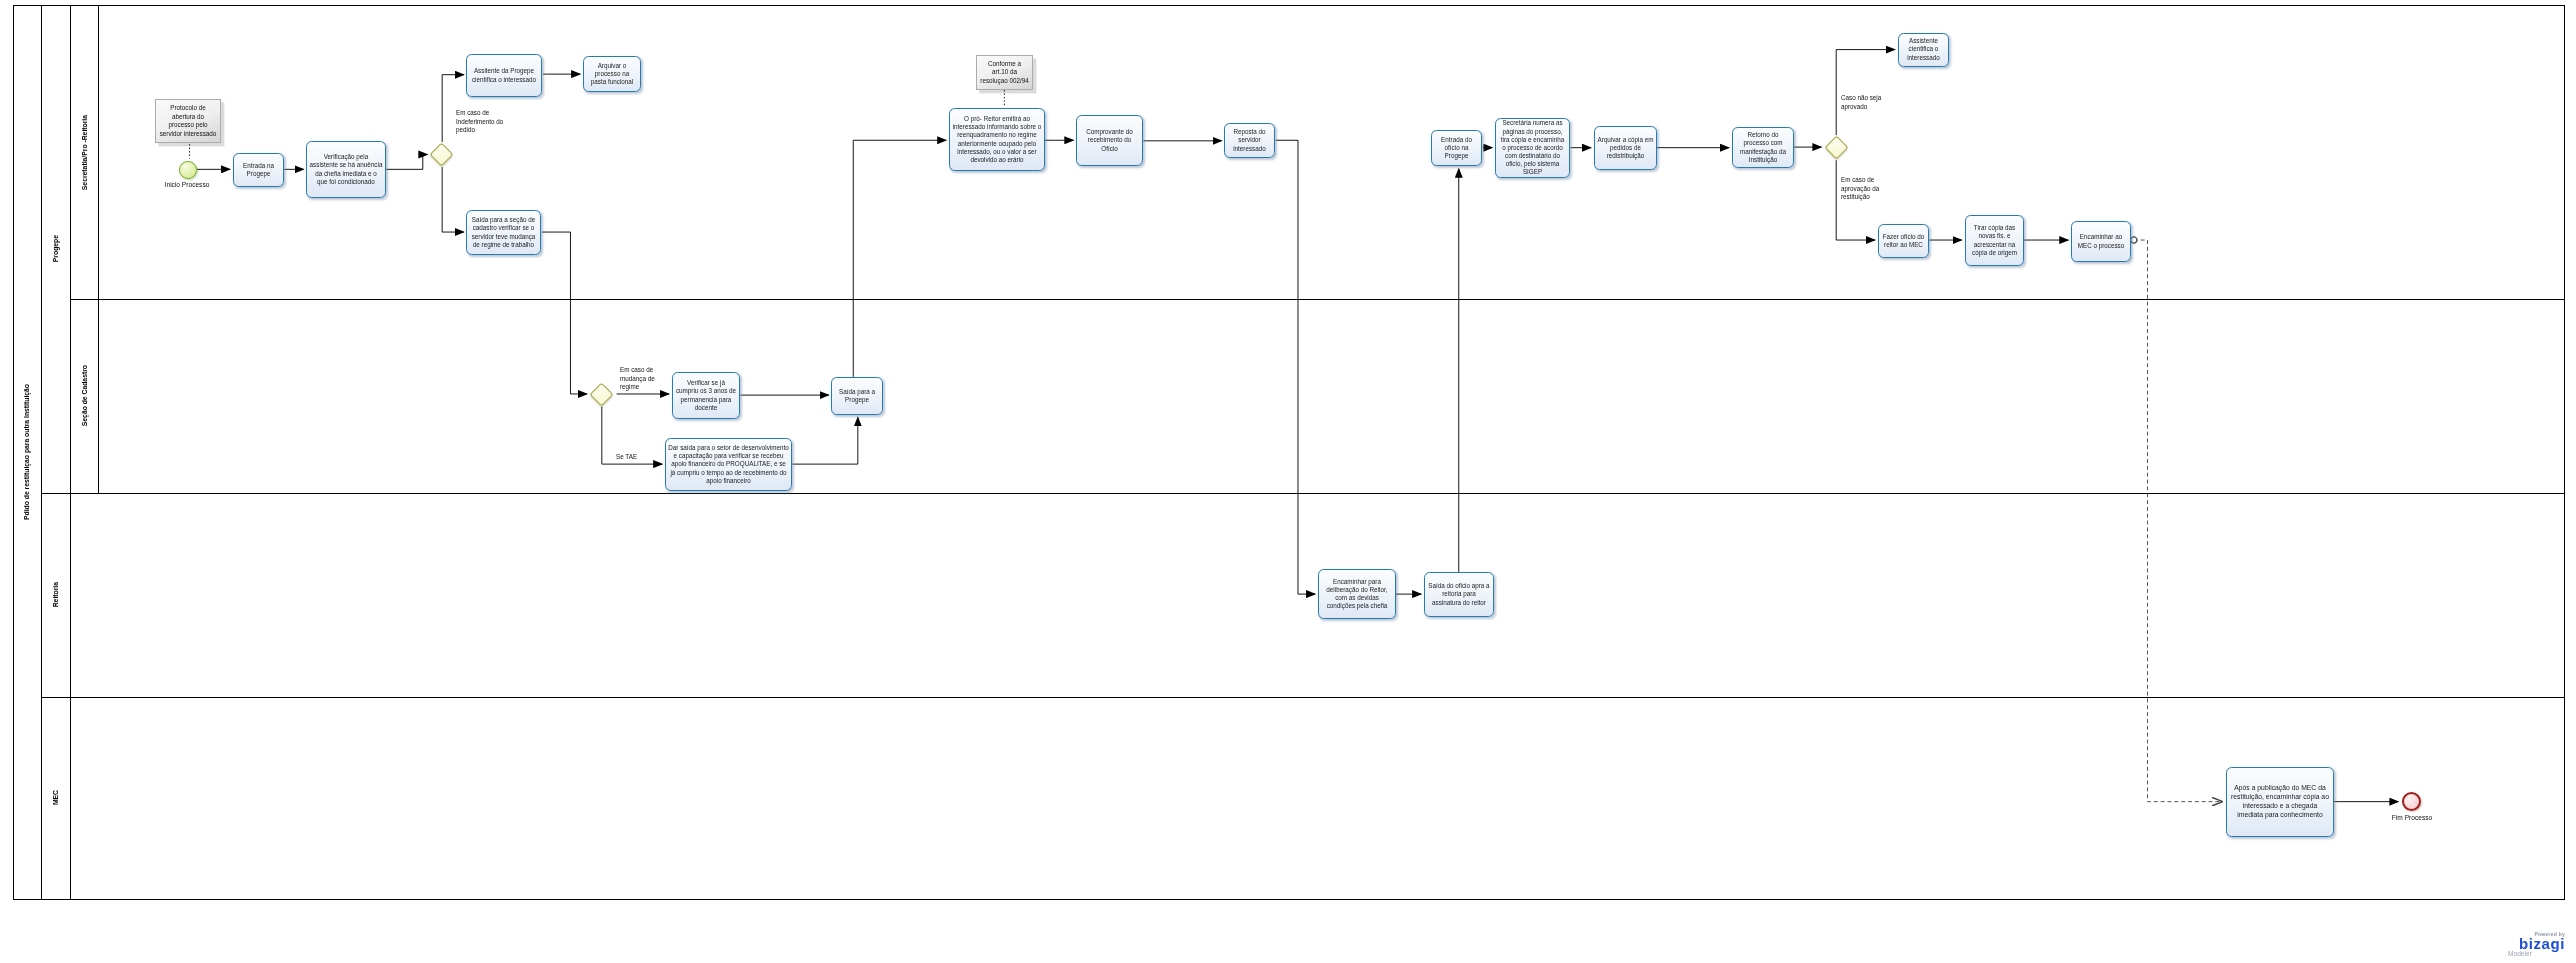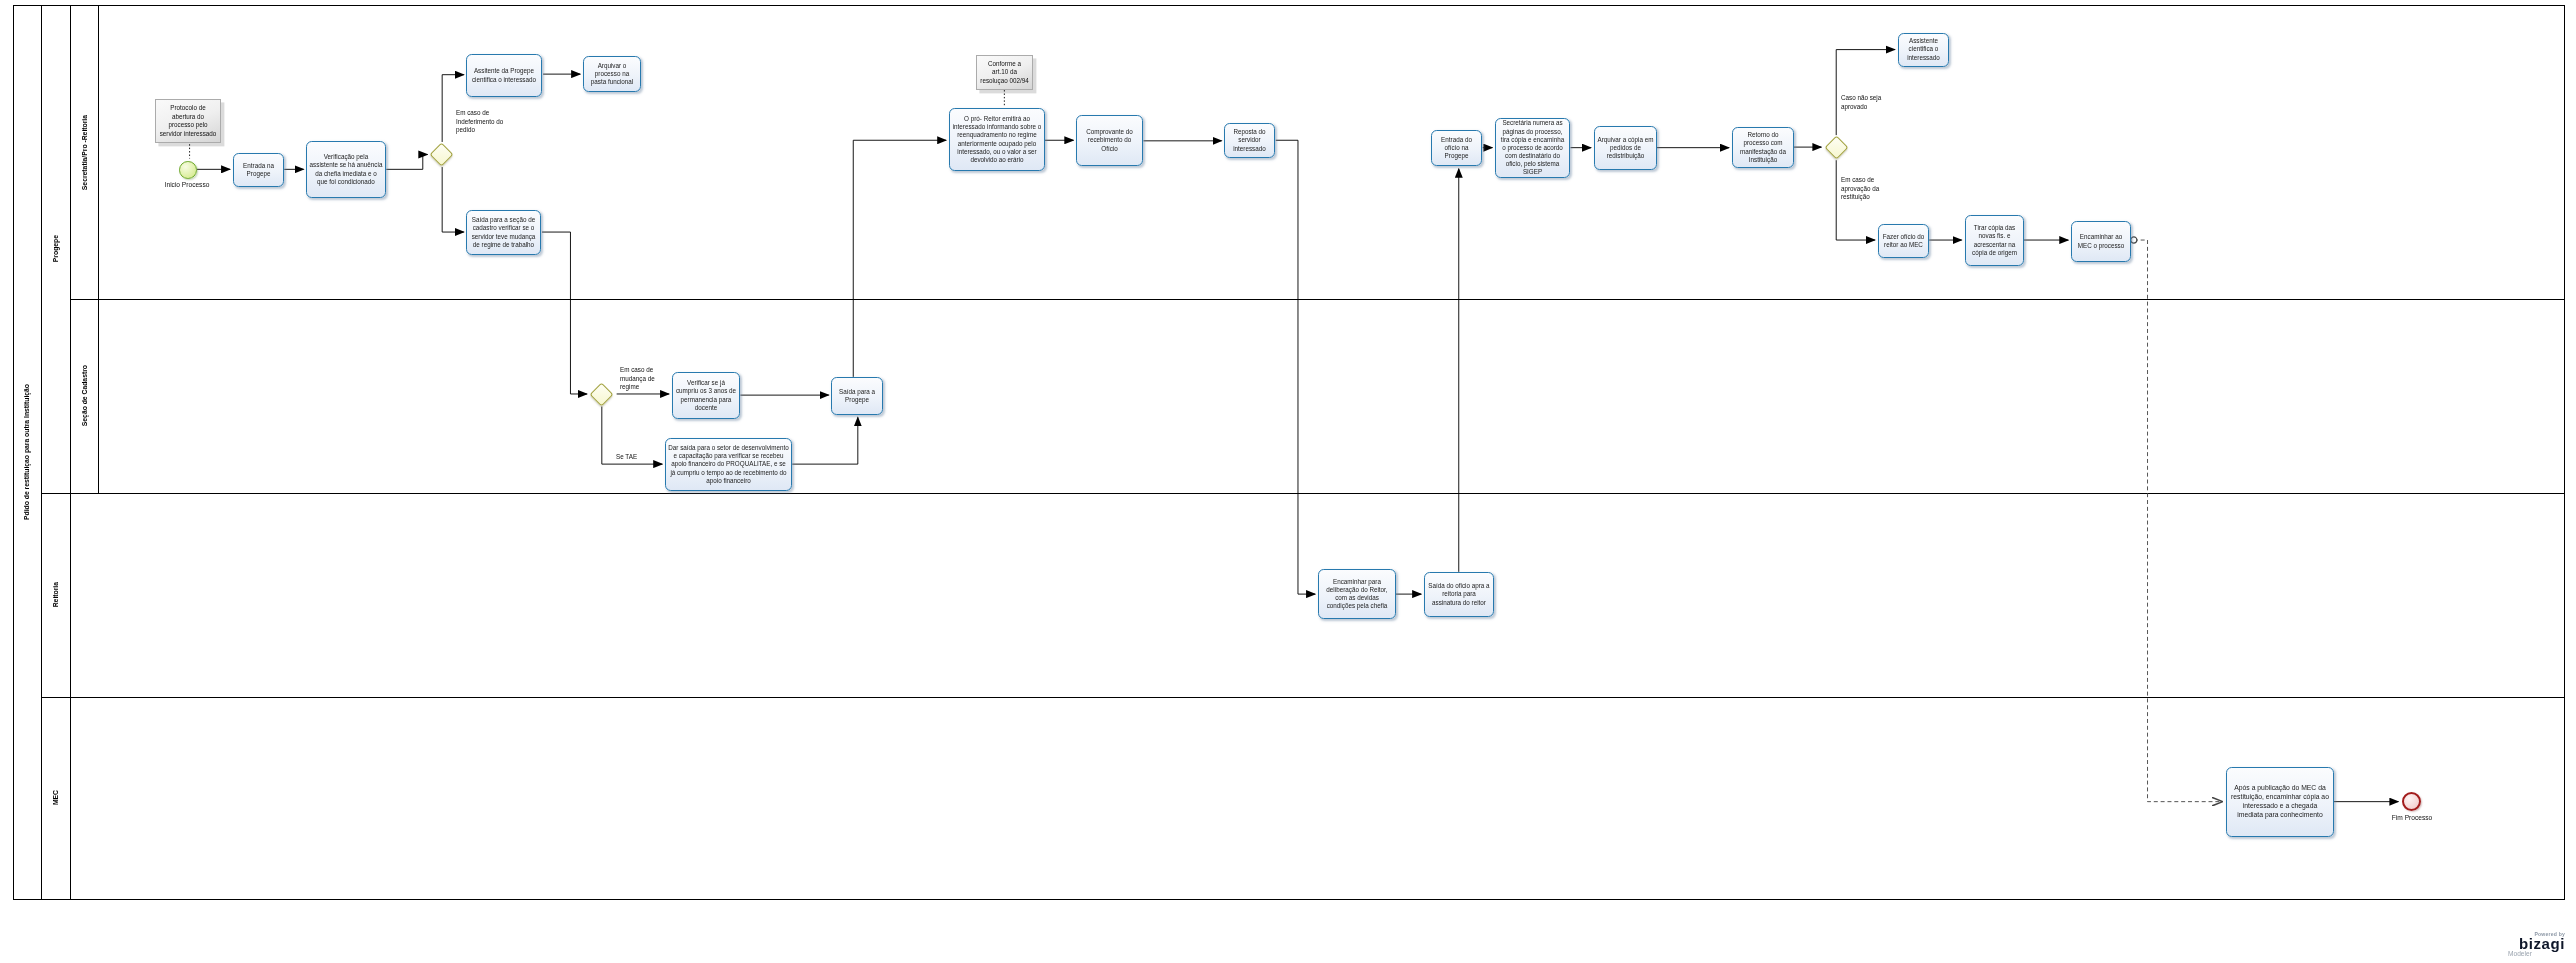--- a/index.html
+++ b/index.html
@@ -35,21 +35,21 @@
   .event-end{position:absolute;left:2402px;top:792px;width:19.4px;height:19.4px;box-sizing:border-box;
         border-radius:50%;border:2.9px solid #A21C1C;
         background:radial-gradient(circle at 35% 30%,#FDF4F4 0%,#F2C9C9 90%);
         box-shadow:1.1px 1.1px 1.7px rgba(150,100,100,.4);}
   .elabel{position:absolute;font-size:6.3px;line-height:1.35;color:#111;}
   .ecenter{text-align:center;font-size:6.6px;}
   .wires{position:absolute;left:0;top:0;pointer-events:none;}
   
   .brand{position:absolute;left:2508px;top:931px;width:57px;}
   .brand .powered{font-size:5.1px;font-weight:bold;color:#8C97A5;text-align:right;letter-spacing:0.2px;}
-  .brand .bizagi{font-size:15px;font-weight:bold;color:#0f172a;line-height:.95;letter-spacing:0.6px;text-align:right;}
+  .brand .bizagi{font-size:15px;font-weight:bold;color:#1d4ed8;line-height:.95;letter-spacing:0.6px;text-align:right;}
   .brand .modeler{font-size:6.6px;color:#9AA3AE;text-align:left;margin-top:-1.1px;}
 </style>
 </head>
 <body>
 
 <div class="canvas">
 
   <div class="pool"></div>
   <div class="vline" style="left:41px;top:4.6px;height:895px;"></div>
   <div class="vline" style="left:70px;top:4.6px;height:895px;"></div>

